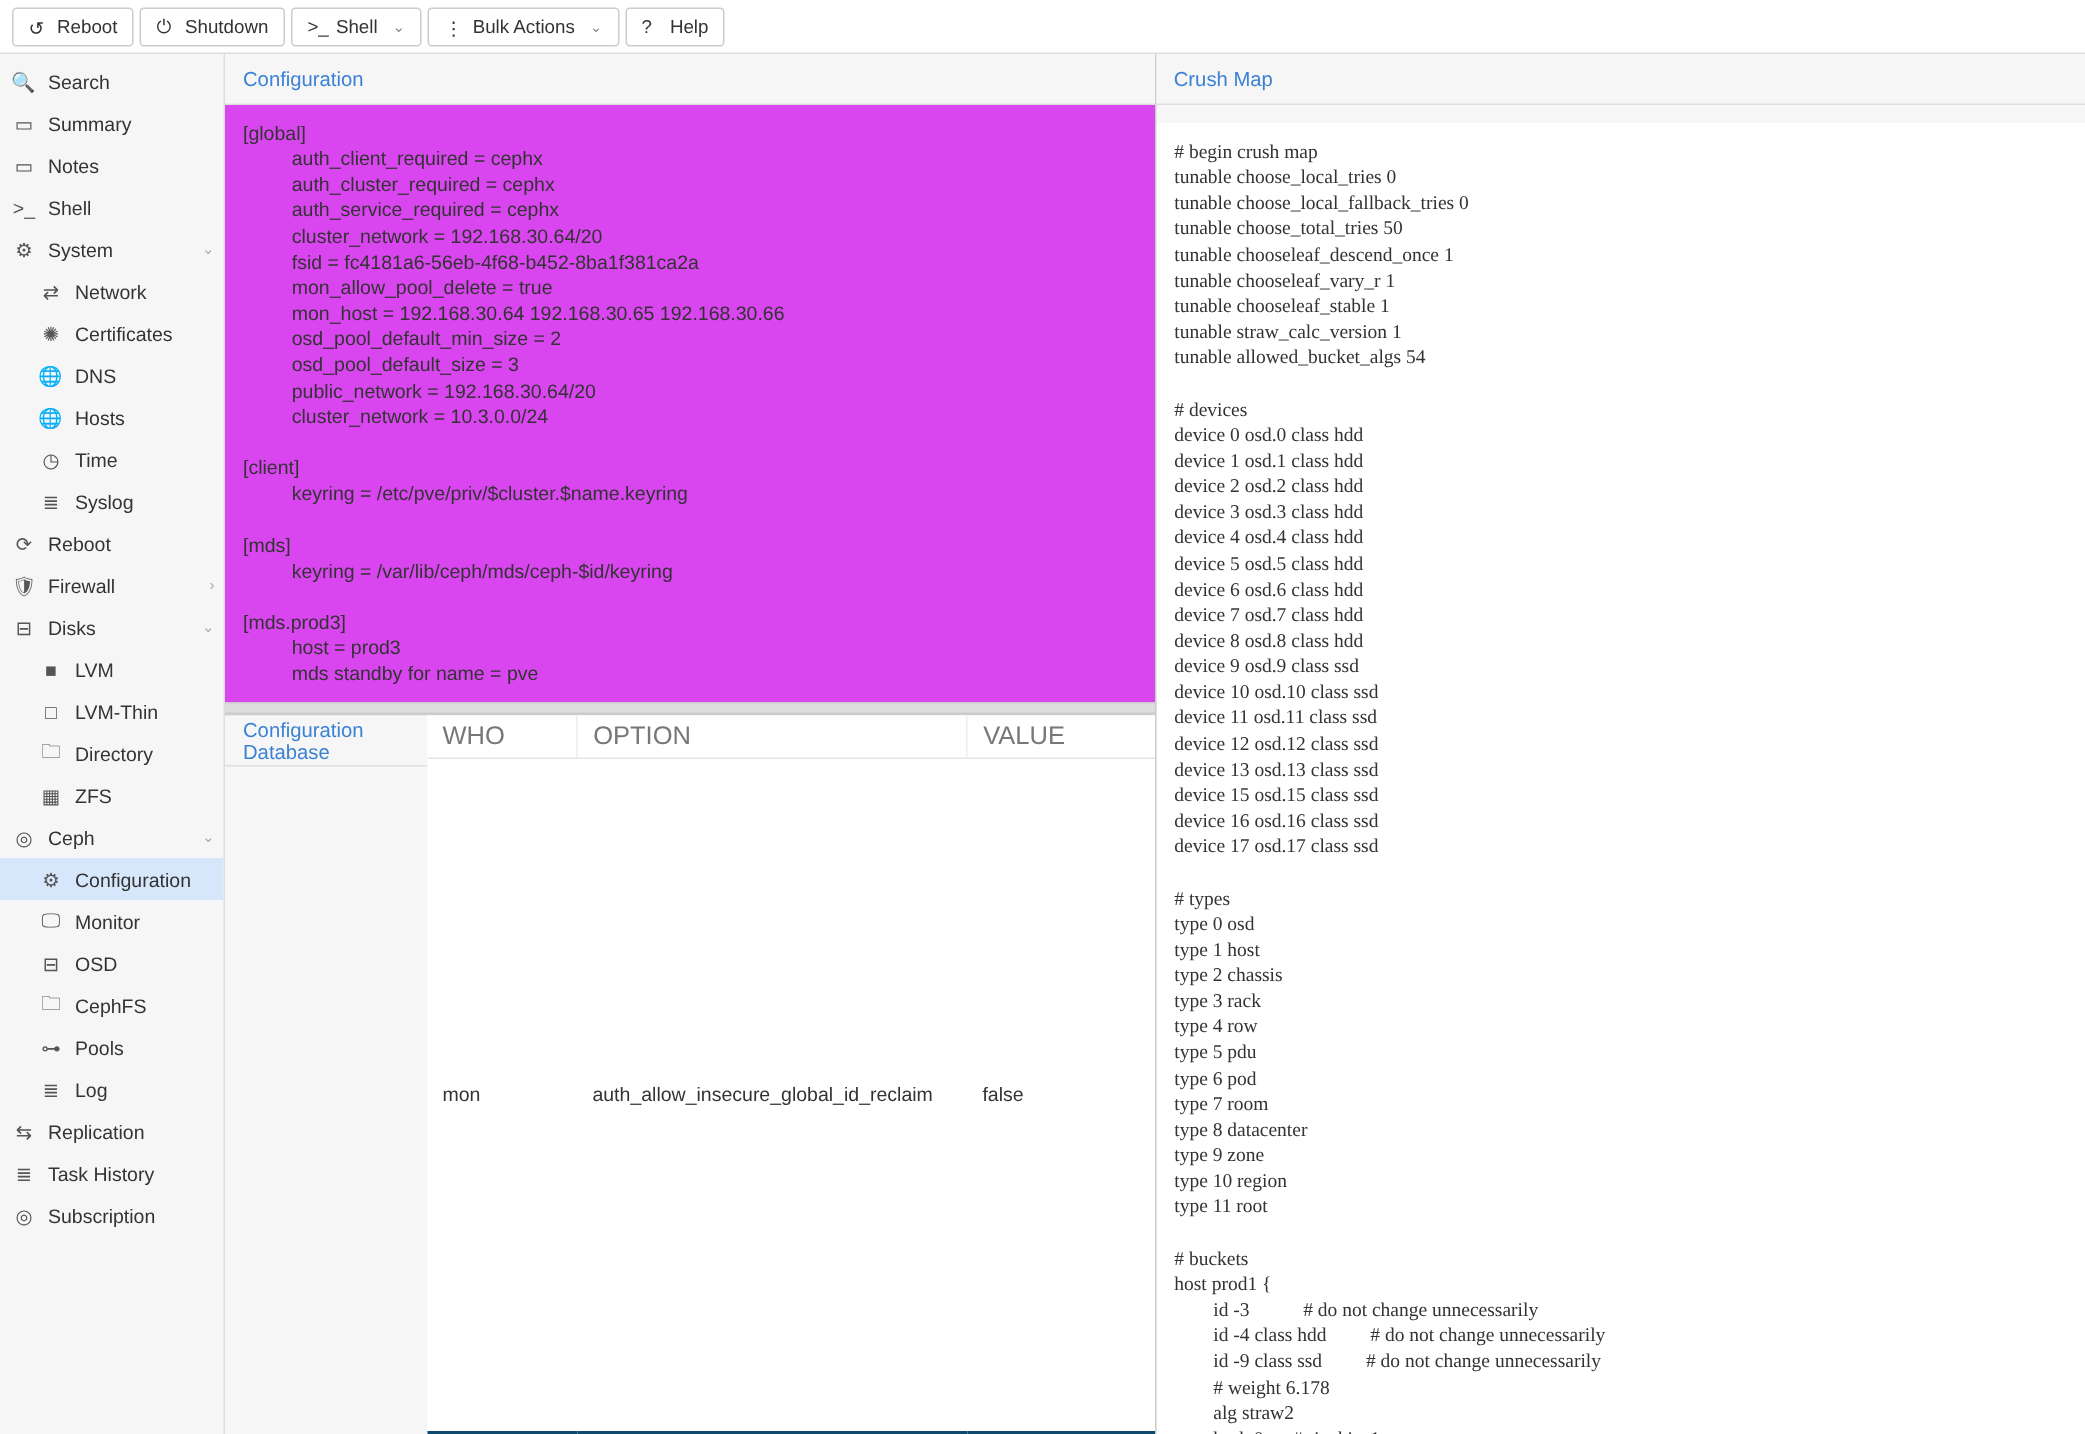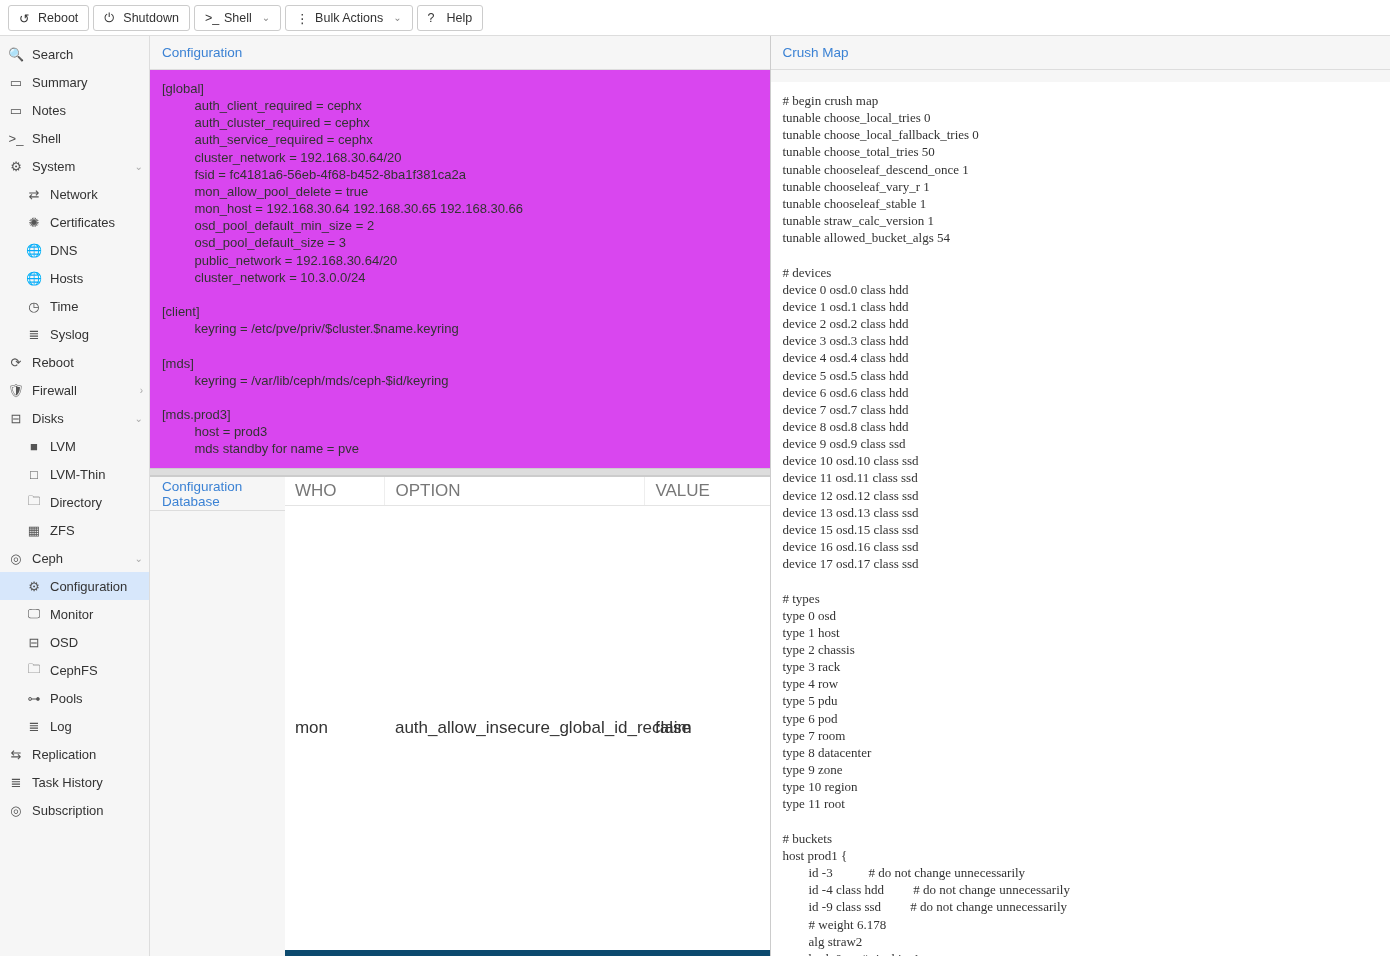--- a/index.html
+++ b/index.html
@@ -110,23 +110,23 @@
     font-size:17px;
     height:28px;
     padding:0 10px;
     border-bottom:1px solid #e4e4e4;
     border-right:1px solid #eee;
     background:#fff;
   }
   .db-table td {
     height:28px;
     padding:0 10px;
-    font-size:17px;
+    font-size:13px;
     color:#333;
-    border-bottom:6px solid #0c4a6e;
+    border-bottom:2px solid #0c4a6e;
   }
   .db-table th:last-child, .db-table td:last-child { border-right:none; }
   .split-bar { height:8px; background:#ddd; border-top:1px solid #ccc; border-bottom:1px solid #ccc; cursor:row-resize; }
   .crush-body {
     background:#fff;
     flex:1;
     overflow:auto;
     font-family: Liberation Serif, serif;
     font-size:13px;
     line-height:1.32;

